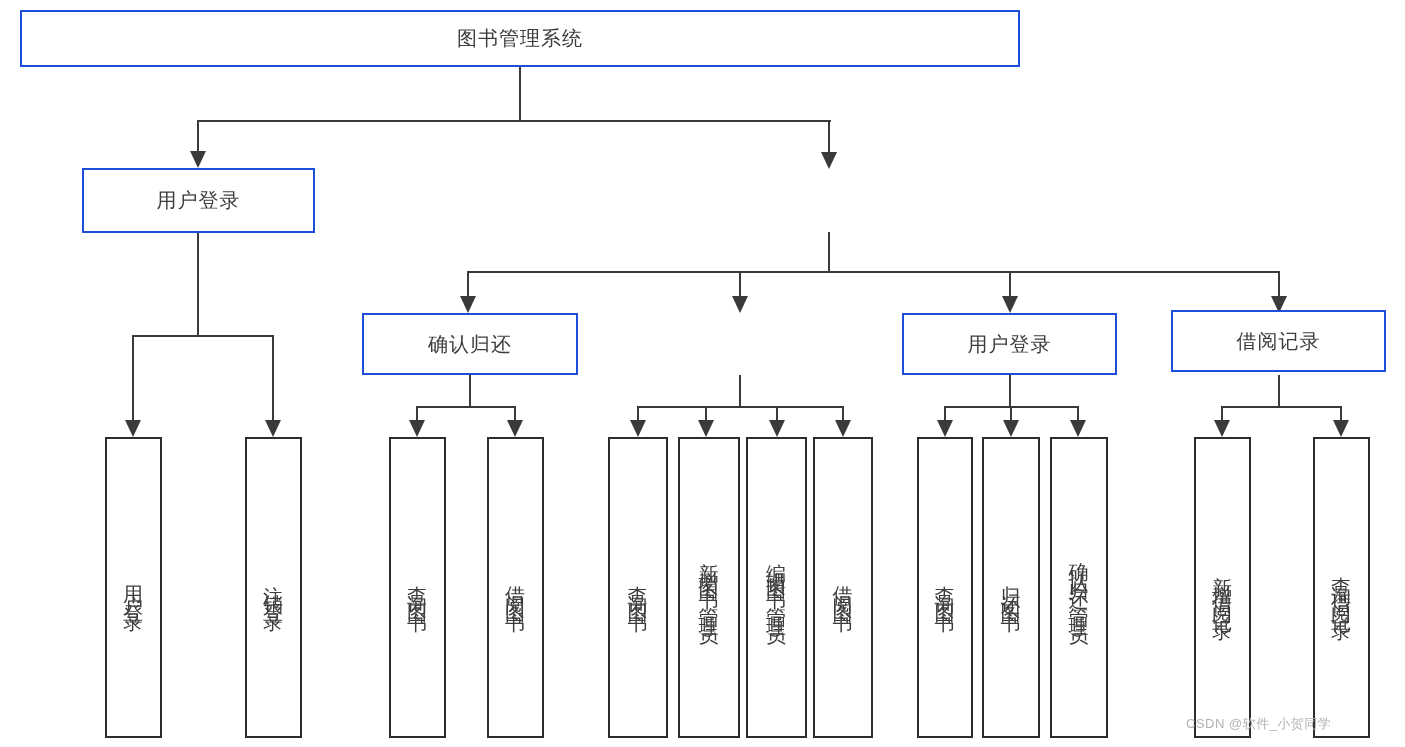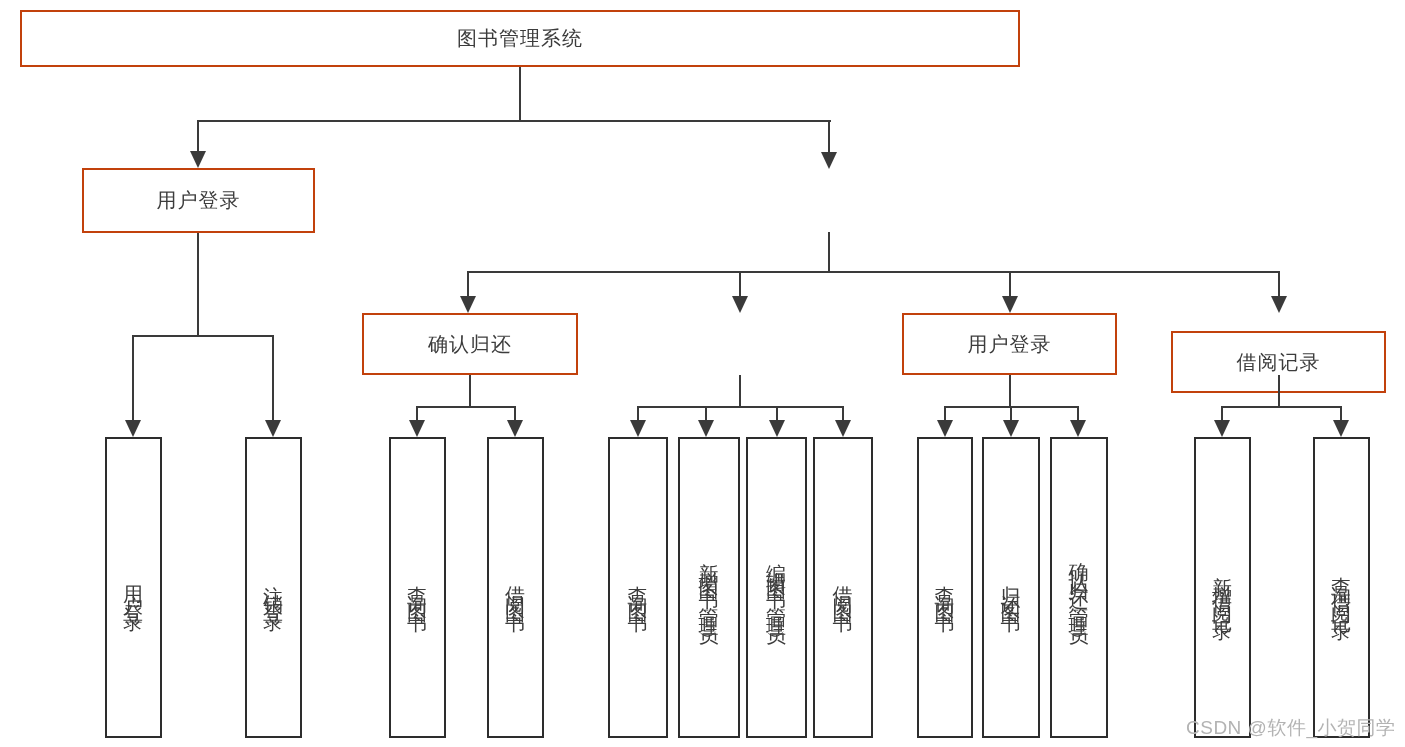--- a/index.html
+++ b/index.html
@@ -1,21 +1,21 @@
 <!DOCTYPE html>
 <html><head>
 <meta charset="utf-8">
 <style>
   html,body{margin:0;padding:0;background:#ffffff;}
   #stage{
     position:relative;width:1405px;height:747px;background:#ffffff;overflow:hidden;
     font-family:"Liberation Sans",sans-serif;color:#3c3c3c;
   }
   .box{
-    position:absolute;box-sizing:border-box;border:2px solid #c2410c;background:#ffffff;
+    position:absolute;box-sizing:border-box;border:2px solid #1d4ed8;background:#ffffff;
     display:flex;align-items:center;justify-content:center;
     font-size:20px;color:#3c3c3c;letter-spacing:1px;
   }
   .leaf{
     position:absolute;box-sizing:border-box;border:2px solid #2d2d2d;background:#ffffff;
     display:flex;align-items:center;justify-content:center;
   }
   .leaf .vtxt{
     writing-mode:vertical-rl;text-orientation:mixed;
     font-size:20px;letter-spacing:9px;color:#3c3c3c;line-height:1;
@@ -23,21 +23,21 @@
   }
   .vl{position:absolute;width:2px;background:#3a3a3a;}
   .hl{position:absolute;height:2px;background:#3a3a3a;}
   .arrow{
     position:absolute;width:0;height:0;
     border-left:8px solid transparent;border-right:8px solid transparent;
     border-top:17px solid #3a3a3a;
   }
   .watermark{
     position:absolute;left:1186px;top:715px;width:214px;
-    font-size:19px;color:#b3b3b3;letter-spacing:0.5px;z-index:5;white-space:nowrap;
+    font-size:13px;color:#b3b3b3;letter-spacing:0.5px;z-index:5;white-space:nowrap;
   }
 </style>
 </head>
 <body>
 
 <div id="stage">
 
   <div class="box" style="left:20px;top:10px;width:1000px;height:57px;">
     <span>图书管理系统</span>
   </div>
@@ -71,21 +71,21 @@
   <div class="arrow" style="left:1002px;top:296px;"></div>
   <div class="vl" style="left:1278px;top:271px;height:27px;"></div>
   <div class="arrow" style="left:1271px;top:296px;"></div>
 
   <div class="box" style="left:362px;top:313px;width:216px;height:62px;">
     <span>确认归还</span>
   </div>
   <div class="box" style="left:902px;top:313px;width:215px;height:62px;">
     <span>用户登录</span>
   </div>
-  <div class="box" style="left:1171px;top:331px;width:215px;height:62px;">
+  <div class="box" style="left:1171px;top:310px;width:215px;height:62px;">
     <span>借阅记录</span>
   </div>
 
   <div class="vl" style="left:469px;top:375px;height:33px;"></div>
   <div class="hl" style="left:416px;top:406px;width:100px;"></div>
   <div class="vl" style="left:416px;top:406px;height:15px;"></div>
   <div class="arrow" style="left:409px;top:420px;"></div>
   <div class="vl" style="left:514px;top:406px;height:15px;"></div>
   <div class="arrow" style="left:507px;top:420px;"></div>
 

